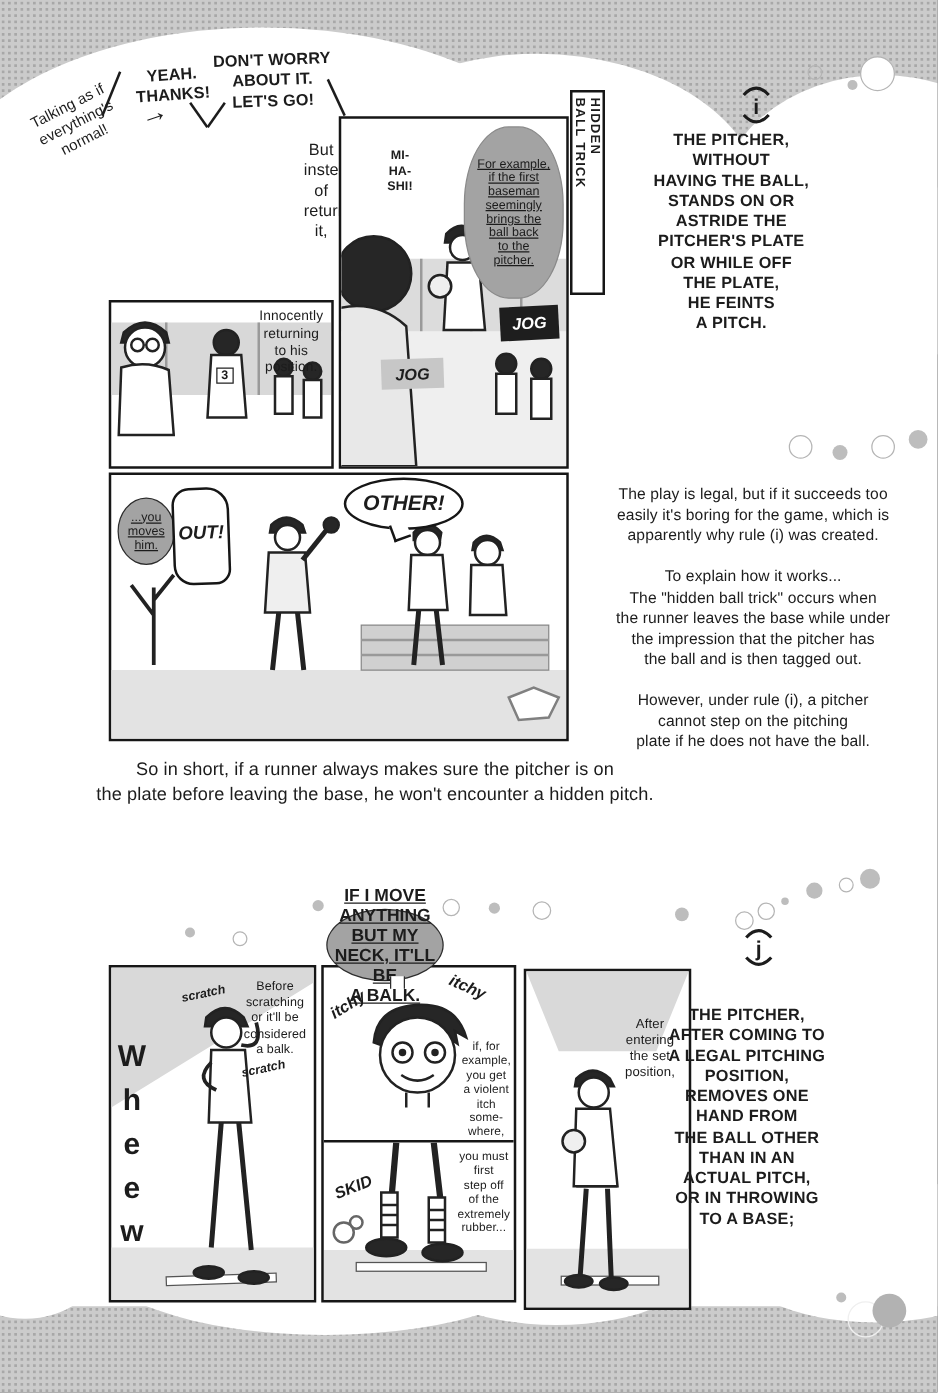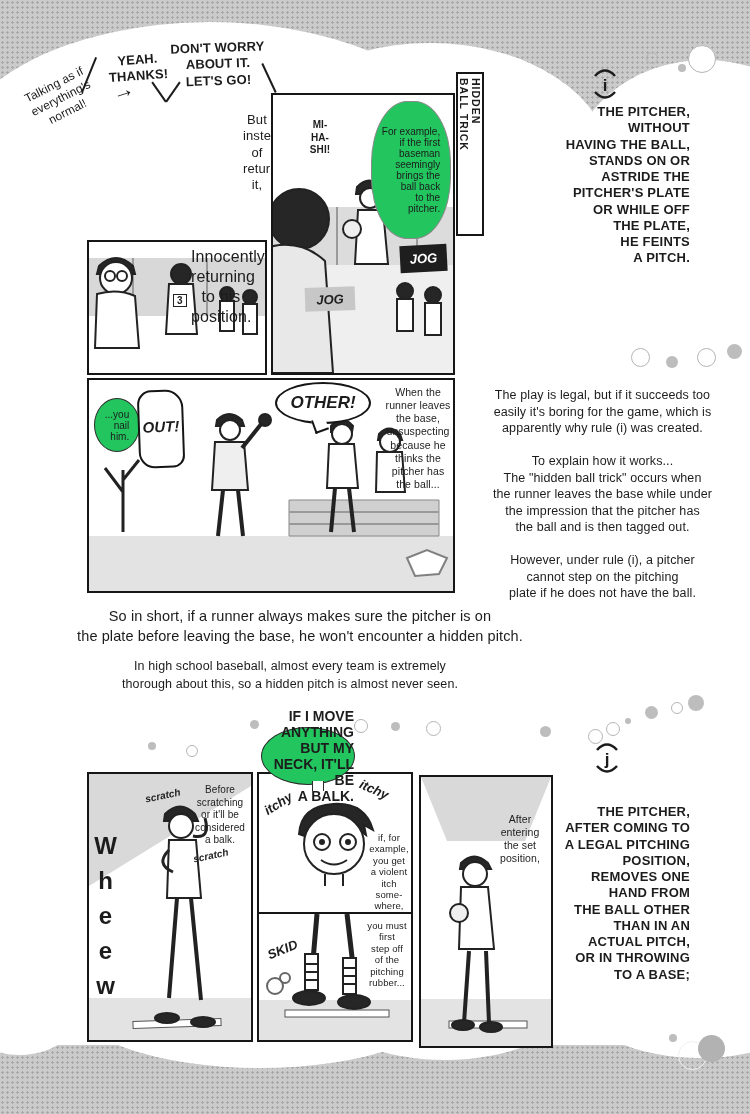--- a/index.html
+++ b/index.html
@@ -7,23 +7,23 @@
         font-family:"Liberation Sans",sans-serif;color:#1c1c1c;
         background:#cbcbcb;
         background-image:radial-gradient(#a8a8a8 1px, transparent 1.4px);
         background-size:5px 5px;}
   .cloud{position:absolute;background:#fff;border-radius:50%;}
   .cloud.rect{border-radius:0;}
   .pre{white-space:pre-line;}
   .panel{position:absolute;background:#fff;border:2px solid #161616;box-sizing:border-box;overflow:hidden;}
   .panel svg{position:absolute;left:0;top:0;}
   .cap-text{position:absolute;font-size:10.5px;line-height:1.25;text-align:center;letter-spacing:.1px;}
-  .cap-bubble{position:absolute;background:#22c55e;border:1.5px solid #2c2c2c;border-radius:50%;
-              display:flex;align-items:center;justify-content:center;text-align:right;box-sizing:border-box;}
-  .rule-text{position:absolute;font-weight:700;font-size:13px;line-height:1.25;text-align:right;letter-spacing:.2px;}
+  .cap-bubble{position:absolute;background:#a3a3a3;border:1.5px solid #2c2c2c;border-radius:50%;
+              display:flex;align-items:center;justify-content:center;text-align:center;box-sizing:border-box;text-decoration:underline;}
+  .rule-text{position:absolute;font-weight:700;font-size:13px;line-height:1.25;text-align:center;letter-spacing:.2px;}
   .rule-icon{position:absolute;}
   .dot{position:absolute;border-radius:50%;background:#bdbdbd;}
   .ring{position:absolute;border-radius:50%;border:1.5px solid #b5b5b5;background:transparent;}
   .tick{position:absolute;width:2px;background:#1c1c1c;}
   .sfx{position:absolute;font-weight:700;font-style:italic;}
   .sign{position:absolute;font-weight:700;font-style:italic;font-size:13px;
         display:flex;align-items:center;justify-content:center;}
   .jersey{position:absolute;border:1.5px solid #222;background:#fff;padding:0 3px;
           font-size:10px;font-weight:700;}
   .vertical-label{writing-mode:vertical-rl;text-orientation:mixed;font-weight:700;font-size:10.5px;
@@ -140,21 +140,21 @@
         <path d="M8,52 q20,-6 38,2 l4,52 h-44 z" fill="#fff"></path>
         <circle cx="92" cy="32" r="10" fill="#262626"></circle>
         <path d="M80,42 h24 l4,50 h-31 z" fill="#fff"></path>
         <circle cx="138" cy="52" r="7" fill="#262626"></circle>
         <rect x="131" y="59" width="14" height="30" fill="#fff"></rect>
         <circle cx="161" cy="55" r="7" fill="#262626"></circle>
         <rect x="154" y="62" width="14" height="30" fill="#fff"></rect>
       </g>
     </svg>
     <div class="jersey" style="left:84px;top:52px;">3</div>
-    <div class="cap-text pre" style="left:102px;top:5px;width:60px;font-size:16px;">Innocently
+    <div class="cap-text pre" style="left:114px;top:5px;width:60px;font-size:11px;">Innocently
 returning
 to his
 position.</div>
   </section>
 
   <section class="panel" style="left:87px;top:378px;width:368px;height:215px;">
     <svg width="364" height="211" viewBox="0 0 364 211">
       <rect x="0" y="156" width="364" height="55" fill="#e3e3e3"></rect>
       <path d="M200,120 h150 v36 h-150 z" fill="#d0d0d0" stroke="#888"></path>
       <path d="M200,132 h150 M200,144 h150" stroke="#999" stroke-width="2"></path>
@@ -170,37 +170,29 @@
         <circle cx="253" cy="54" r="10" fill="#fff"></circle>
         <path d="M240,64 h25 l4,44 h-31 z" fill="#fff"></path>
         <path d="M246,108 l-4,44 m18,-44 l5,44" stroke-width="4"></path>
         <path d="M290,54 q10,-11 21,0 l2,6 h-24 z" fill="#262626"></path>
         <circle cx="301" cy="62" r="10" fill="#fff"></circle>
         <path d="M288,72 h25 l3,40 h-29 z" fill="#fff"></path>
         <path d="M318,178 l20,-8 20,8 -8,16 -24,2 z" fill="#fff" stroke="#808080"></path>
       </g>
     </svg>
     <div class="cap-bubble pre" style="left:5px;top:18px;width:46px;height:54px;font-size:10px;">...you
-nail
+moves
 him.</div>
     <div class="sfx" style="left:49px;top:10px;width:46px;height:78px;background:#fff;border:2px solid #161616;
          border-radius:14px 18px 12px 16px;display:flex;align-items:flex-start;justify-content:center;
          padding-top:26px;box-sizing:border-box;font-size:15px;transform:rotate(-2deg);">OUT!</div>
     <div class="sfx" style="left:186px;top:2px;width:92px;height:38px;background:#fff;border:2.5px solid #161616;
          border-radius:50%;display:flex;align-items:center;justify-content:center;font-size:17px;">OTHER!</div>
     <div style="position:absolute;left:224px;top:38px;width:12px;height:12px;background:#fff;
          border-left:2px solid #161616;border-bottom:2px solid #161616;transform:rotate(-20deg);"></div>
-    <div class="cap-text pre" style="left:294px;top:6px;width:70px;font-size:10.5px;">When the
-runner leaves
-the base,
-unsuspecting
-because he
-thinks the
-pitcher has
-the ball...</div>
   </section>
 
   <div class="rule-icon" style="left:590px;top:64px;">
     <svg width="30" height="40" viewBox="0 0 30 40">
       <path d="M5,12 Q15,1 25,12" fill="none" stroke="#1c1c1c" stroke-width="2.5"></path>
       <path d="M5,28 Q15,39 25,28" fill="none" stroke="#1c1c1c" stroke-width="2.5"></path>
       <text x="15" y="27" text-anchor="middle" font-size="17" font-weight="bold" fill="#1c1c1c">i</text>
     </svg>
   </div>
   <div class="rule-text pre" style="left:480px;top:104px;width:210px;">THE PITCHER,
@@ -223,22 +215,20 @@
 the runner leaves the base while under
 the impression that the pitcher has
 the ball and is then tagged out.
 
 However, under rule (i), a pitcher
 cannot step on the pitching
 plate if he does not have the ball.</div>
 
   <div class="cap-text pre" style="left:45px;top:606px;width:510px;font-size:14.5px;line-height:1.4;">So in short, if a runner always makes sure the pitcher is on
 the plate before leaving the base, he won't encounter a hidden pitch.</div>
-  <div class="cap-text pre" style="left:75px;top:658px;width:430px;font-size:12.5px;line-height:1.4;">In high school baseball, almost every team is extremely
-thorough about this, so a hidden pitch is almost never seen.</div>
 
   <div class="cap-bubble pre" style="left:261px;top:727px;width:94px;height:58px;font-size:14px;font-weight:700;z-index:3;">IF I MOVE
 ANYTHING BUT MY
 NECK, IT'LL BE
 A BALK.</div>
   <div style="position:absolute;left:312px;top:781px;width:10px;height:10px;background:#fff;
        border-left:1.5px solid #2c2c2c;border-right:1.5px solid #2c2c2c;z-index:3;"></div>
 
   <section class="panel" style="left:87px;top:772px;width:166px;height:270px;">
     <svg width="162" height="266" viewBox="0 0 162 266">
@@ -304,21 +294,21 @@
           <ellipse cx="95" cy="88" rx="16" ry="7" fill="#262626"></ellipse>
           <circle cx="16" cy="72" r="8" stroke="#666"></circle>
           <circle cx="26" cy="64" r="5" stroke="#666"></circle>
         </g>
       </svg>
       <div class="sfx" style="left:8px;top:28px;font-size:13px;transform:rotate(-22deg);">SKID</div>
       <div class="cap-text pre" style="left:106px;top:6px;width:44px;font-size:9.5px;line-height:1.2;">you must
 first
 step off
 of the
-pitching
+extremely
 rubber...</div>
     </div>
   </section>
 
   <section class="panel" style="left:419px;top:775px;width:134px;height:273px;">
     <svg width="130" height="269" viewBox="0 0 130 269">
       <polygon points="0,0 130,0 104,64 26,64" fill="#d9d9d9"></polygon>
       <rect x="0" y="222" width="130" height="47" fill="#e3e3e3"></rect>
       <rect x="28" y="244" width="78" height="7" fill="#fff" stroke="#555"></rect>
       <g stroke="#222" fill="none" stroke-width="2">

